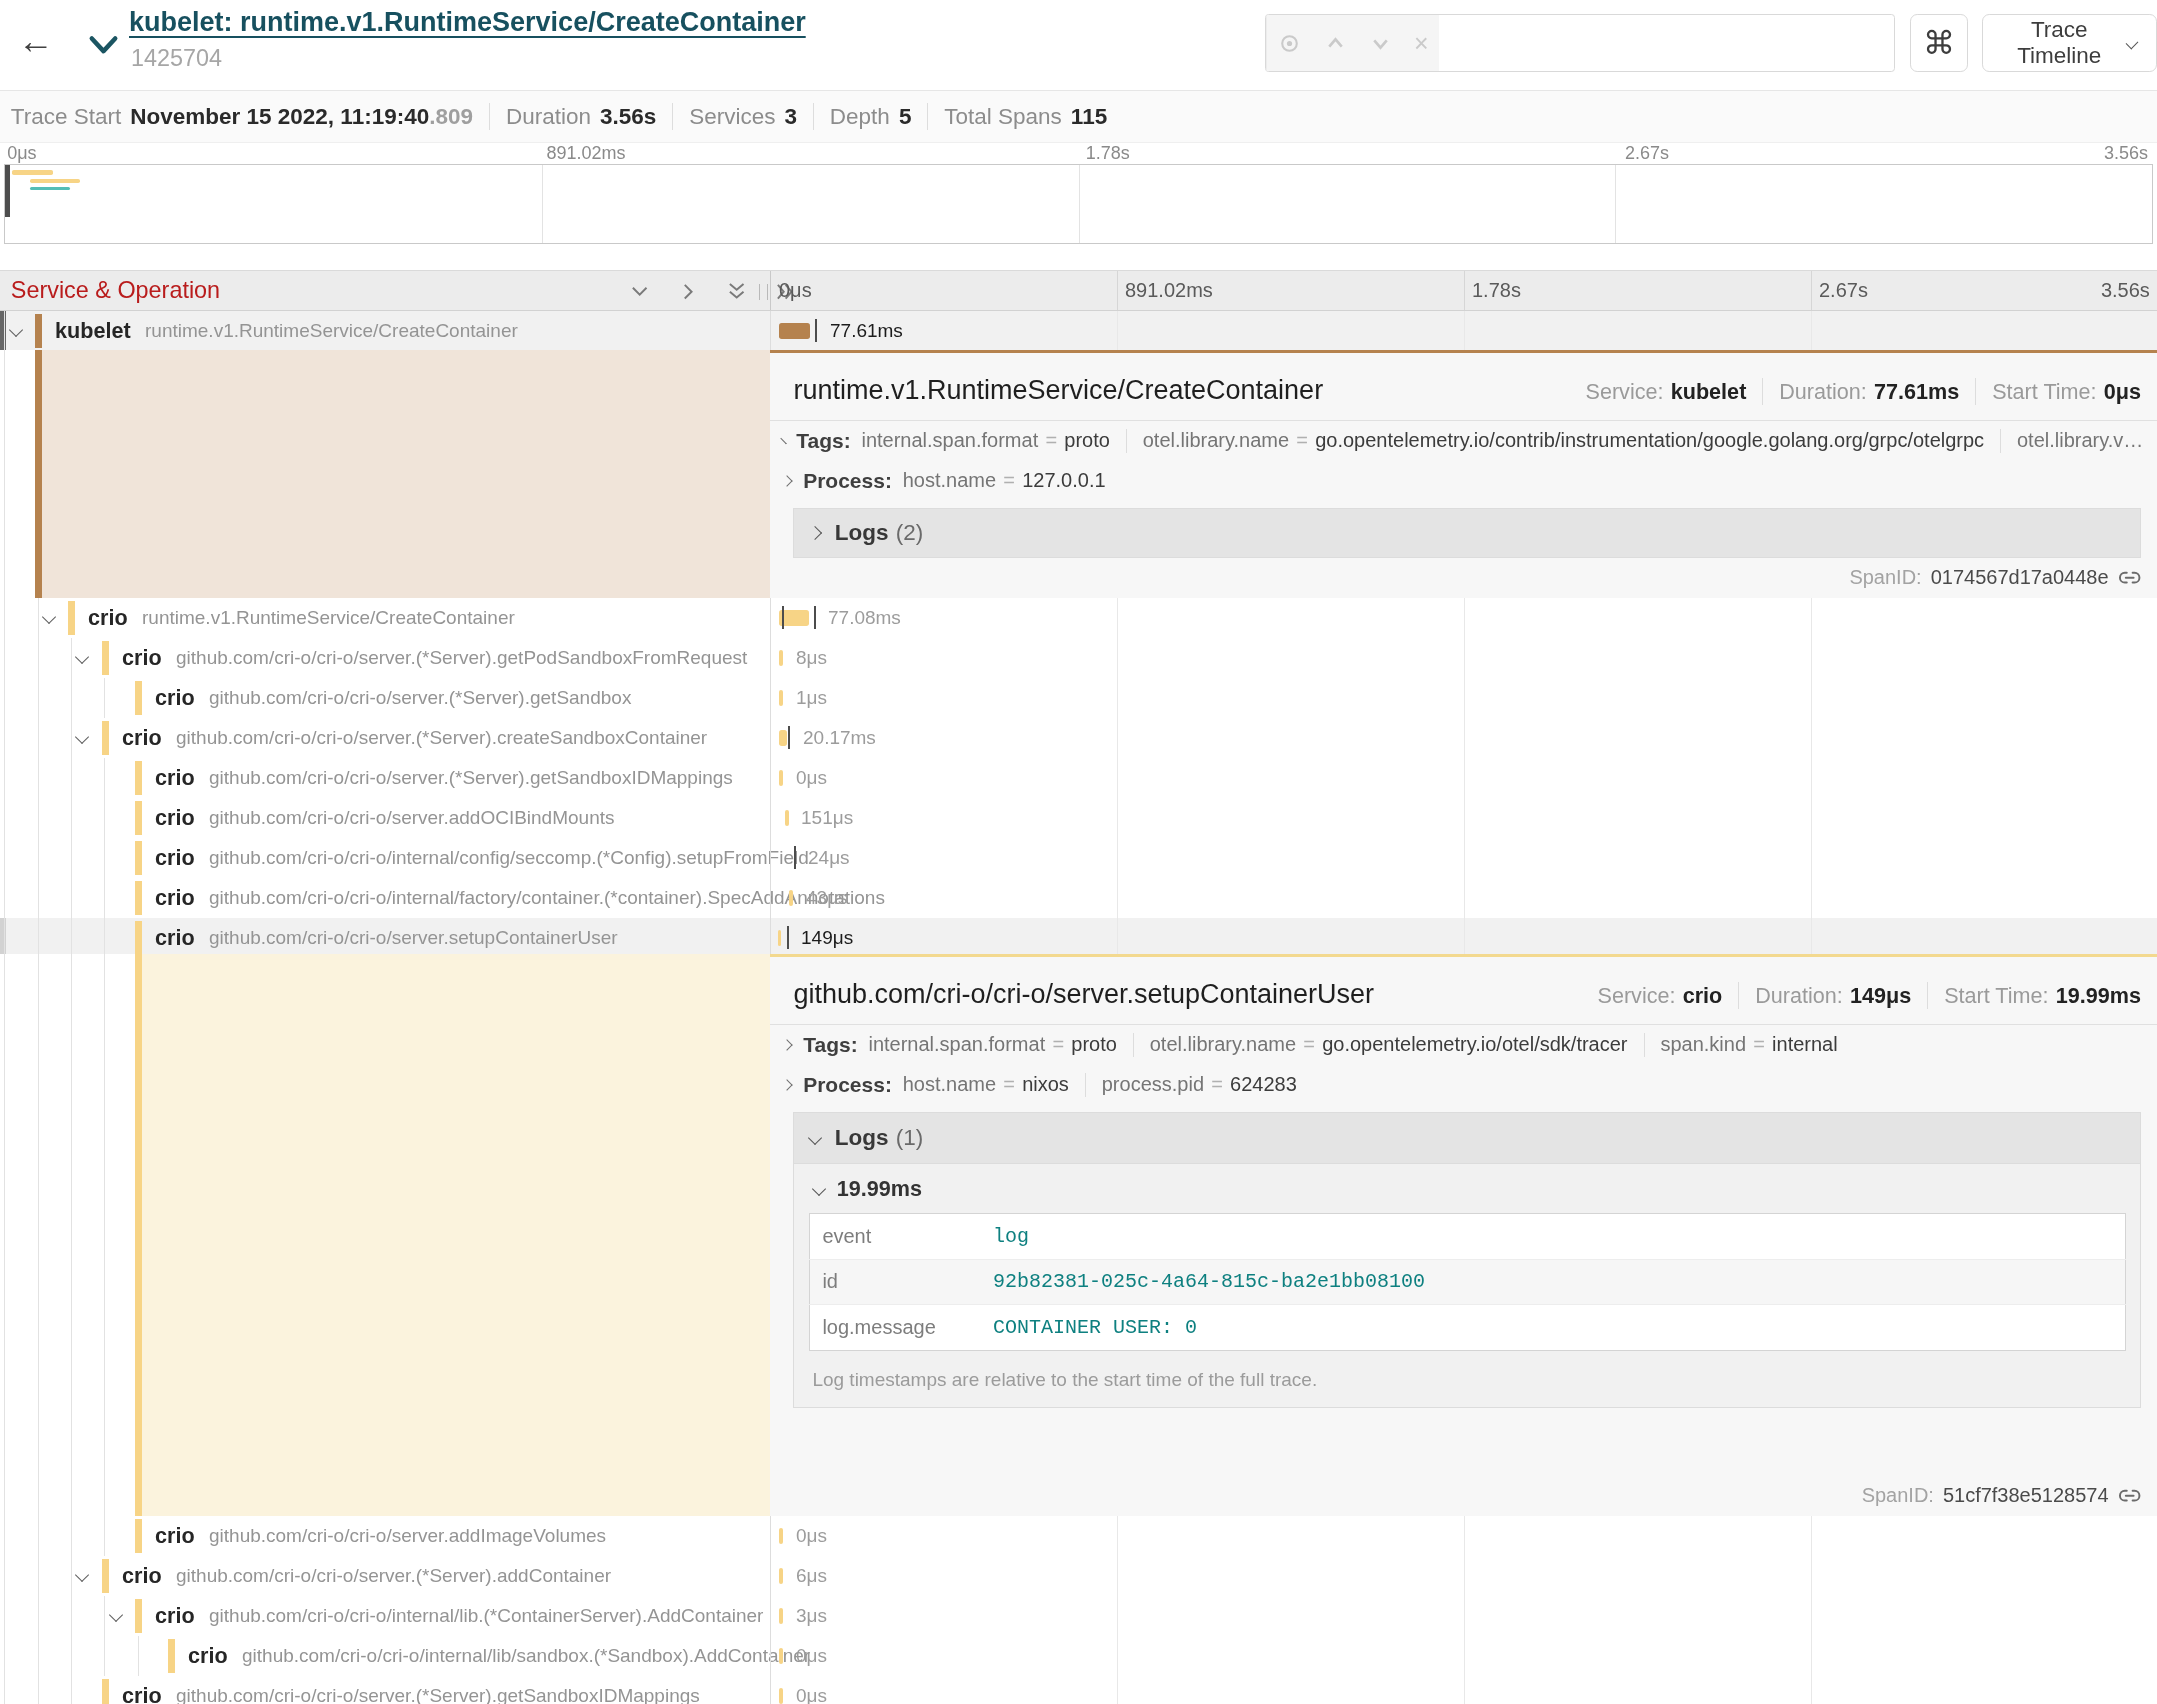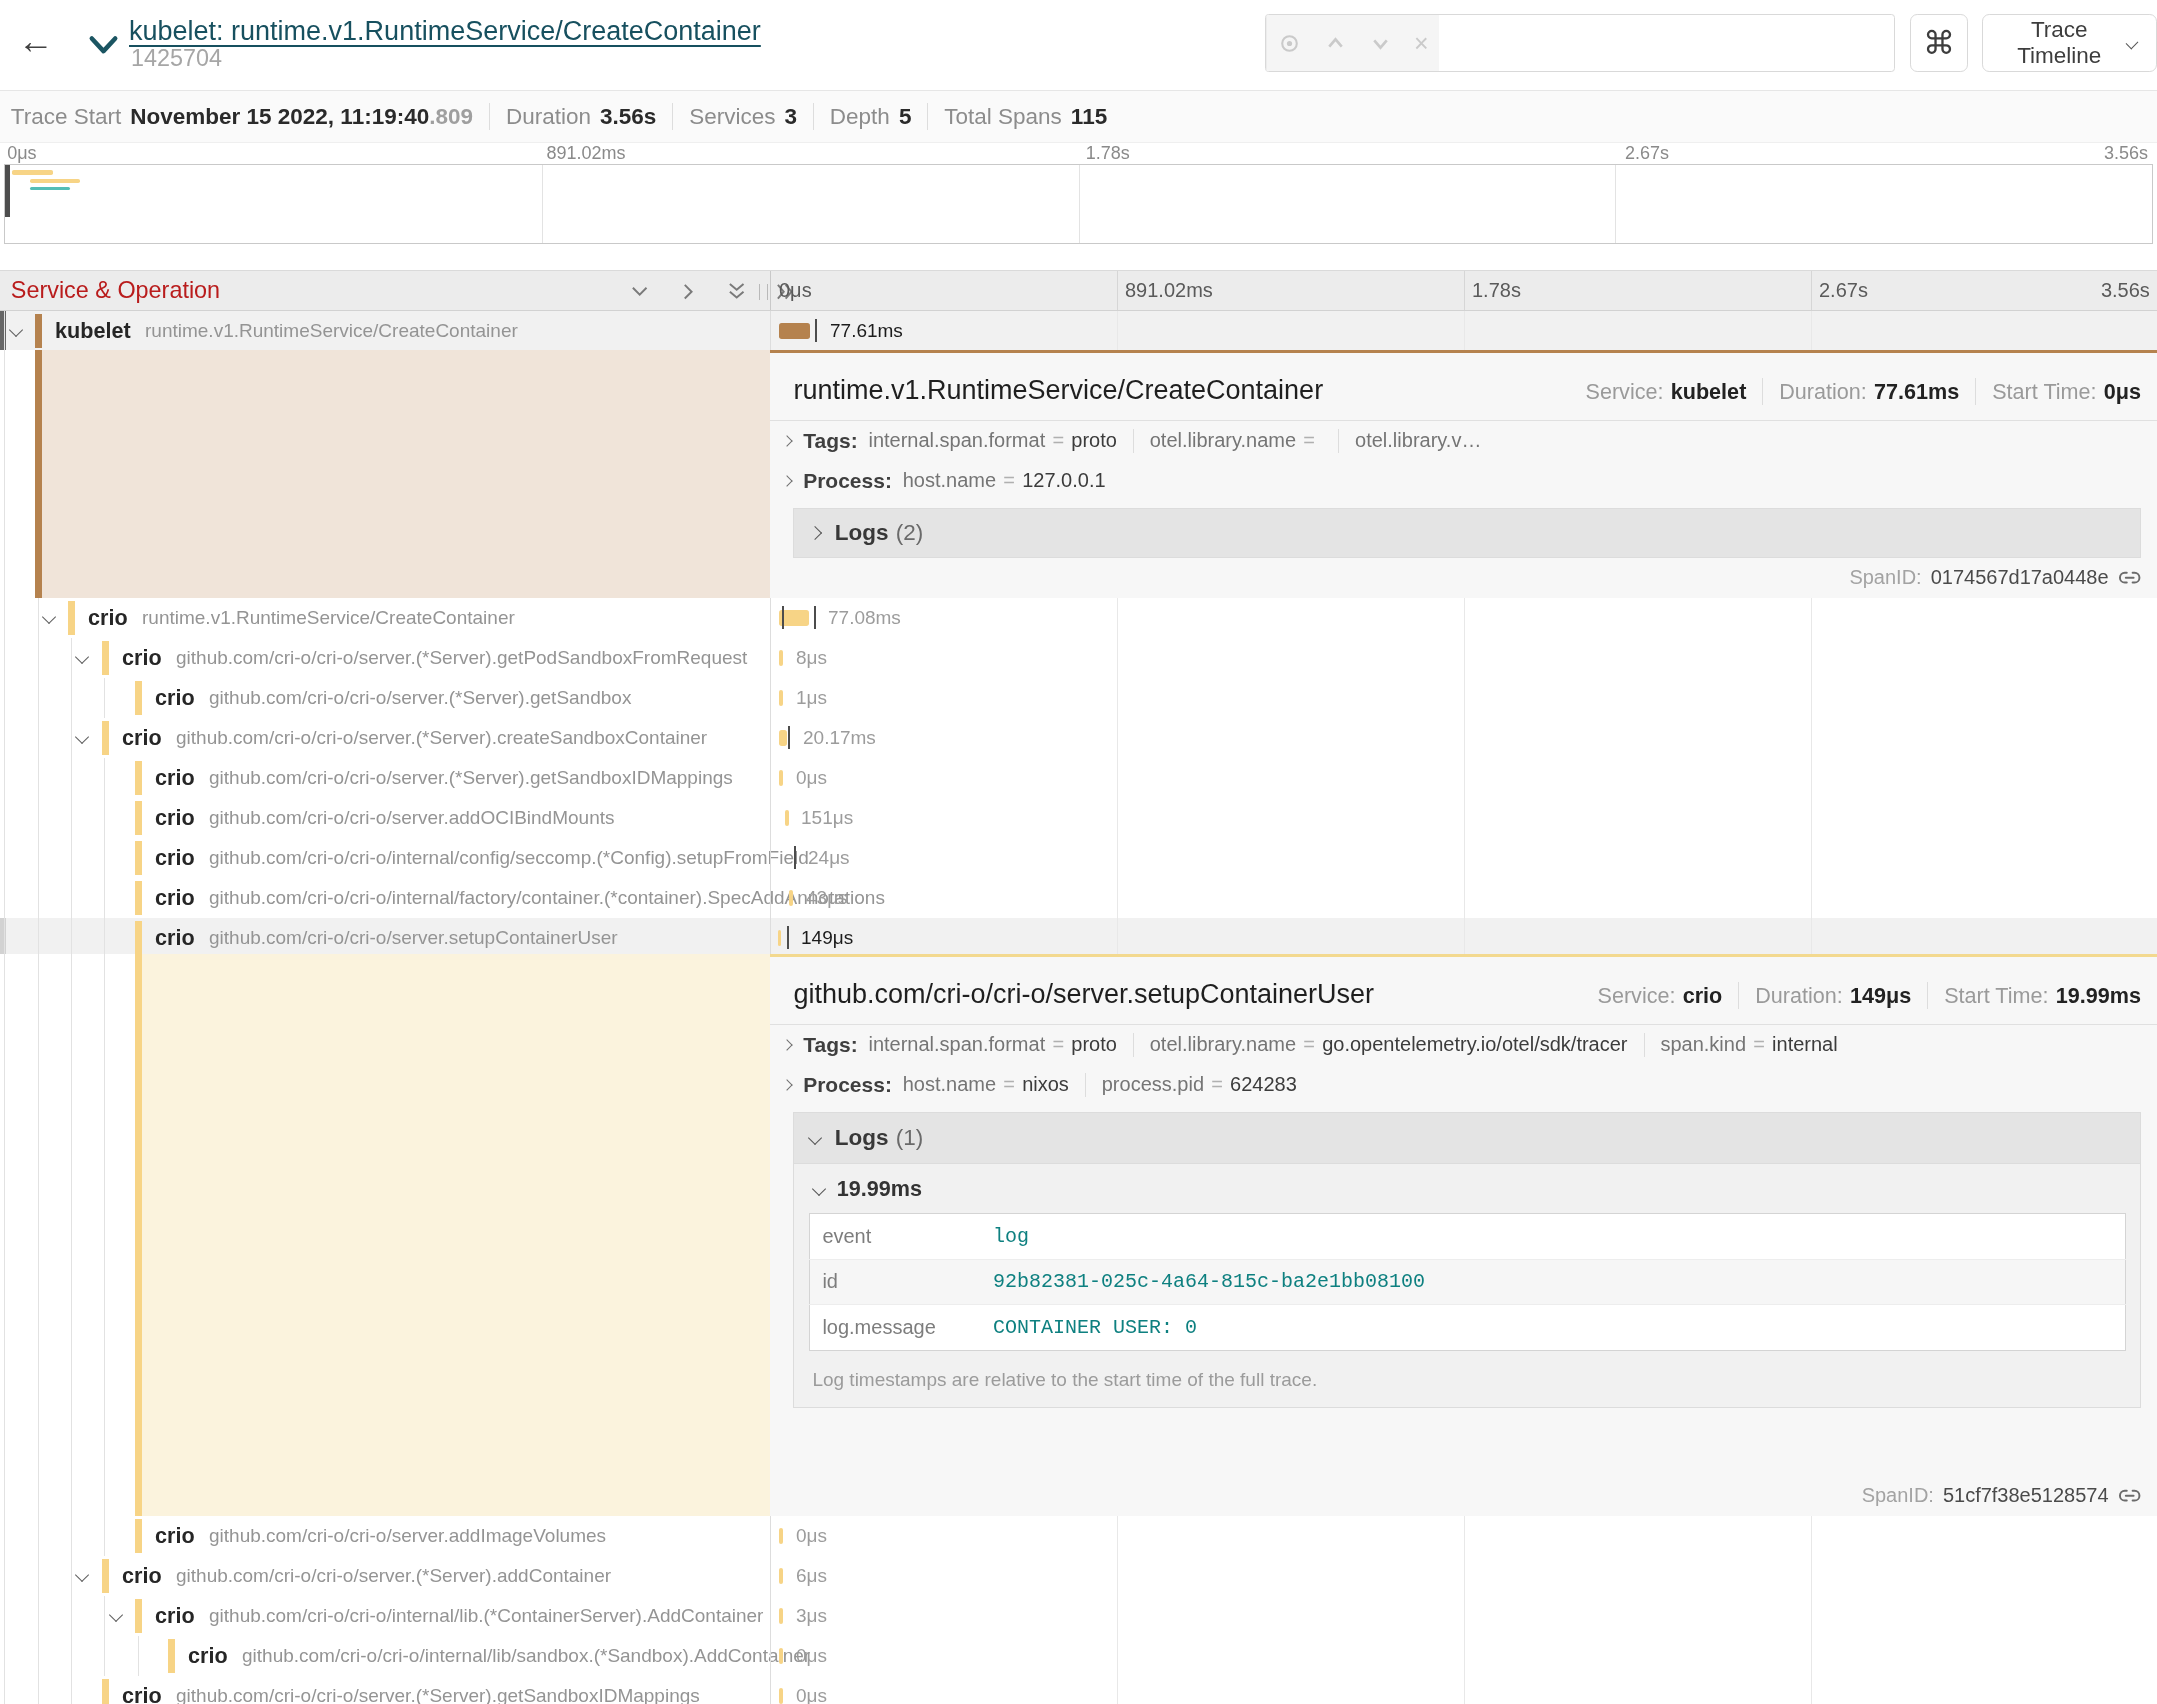--- a/index.html
+++ b/index.html
@@ -4,21 +4,21 @@
 <style>
   * { margin:0; padding:0; box-sizing:border-box; }
   html,body { width:2158px; height:1705px; overflow:hidden; background:#fff;
     font-family:"Liberation Sans", sans-serif; color:#333; }
   .app { position:absolute; inset:0; }
 
   
   .topbar { position:absolute; left:0; top:0; width:100%; height:90px; background:#fff; }
   .back-btn { position:absolute; left:18px; top:20px; font-size:36px; color:#414141; cursor:pointer; background:none; border:none; }
   .collapse-chev { position:absolute; left:88px; top:34px; cursor:pointer; }
-  .page-title { position:absolute; left:129px; top:16px; font-size:27px; font-weight:400; white-space:nowrap; }
+  .page-title { position:absolute; left:129px; top:7px; font-size:27px; font-weight:700; white-space:nowrap; }
   .page-title a { color:var(--c-teal); text-decoration:underline; text-decoration-thickness:1.8px; text-underline-offset:4.5px; }
   .trace-id { position:absolute; left:131px; top:45px; font-size:23.4px; color:#a6a6a6; }
   .find-box { position:absolute; left:1265px; top:14.4px; width:630px; height:58px; border:0.9px solid #d9d9d9; border-radius:3.6px; display:flex; background:#fff; overflow:hidden; }
   .find-input { flex:1; border:none; outline:none; font-size:21.6px; padding:0 16px; color:#444; background:transparent; font-family:inherit; }
   .find-input::placeholder { color:#c2c2c2; }
   .find-controls { width:173px; background:#f5f5f5; display:flex; align-items:center; justify-content:space-around; border-left:0.9px solid #ececec; }
   .find-controls > * { cursor:pointer; display:flex; }
   .xmark { font-size:25px; color:#cacaca; line-height:1; }
   .kbd-btn { position:absolute; left:1910px; top:14.4px; width:58px; height:58px; border:0.9px solid #d9d9d9; border-radius:7.2px; background:#fff; font-size:32px; color:#3d3d3d; display:flex; align-items:center; justify-content:center; cursor:pointer; }
   .view-btn { position:absolute; left:1982px; top:14.4px; height:58px; padding:0 20px; border:0.9px solid #d9d9d9; border-radius:7.2px; background:#fff; font-size:22.5px; color:#3d3d3d; display:flex; align-items:center; gap:12.6px; cursor:pointer; font-family:inherit; }
@@ -283,20 +283,21 @@
         <div class="kv-list" id="d1-tags" style="display: flex; align-items: center;">
             <span class="kv">
               <span class="k">internal.span.format</span>
               <span class="eq">=</span>
               <span class="v">proto</span>
             </span>
             <div class="kv-sep"></div>
             <span class="kv">
               <span class="k">otel.library.name</span>
               <span class="eq">=</span>
+              <span class="v">go.opentelemetry.io/contrib/instrumentation/google.golang.org/grpc/otelgrpc</span>
             </span>
             <div class="kv-sep"></div>
             <span class="kv">
               <span class="k">otel.library.v…</span>
             </span>
           </div>
       </div>
       <div class="dc-row">
         <span class="chv r"></span>
         <span class="lbl">Process:</span>

